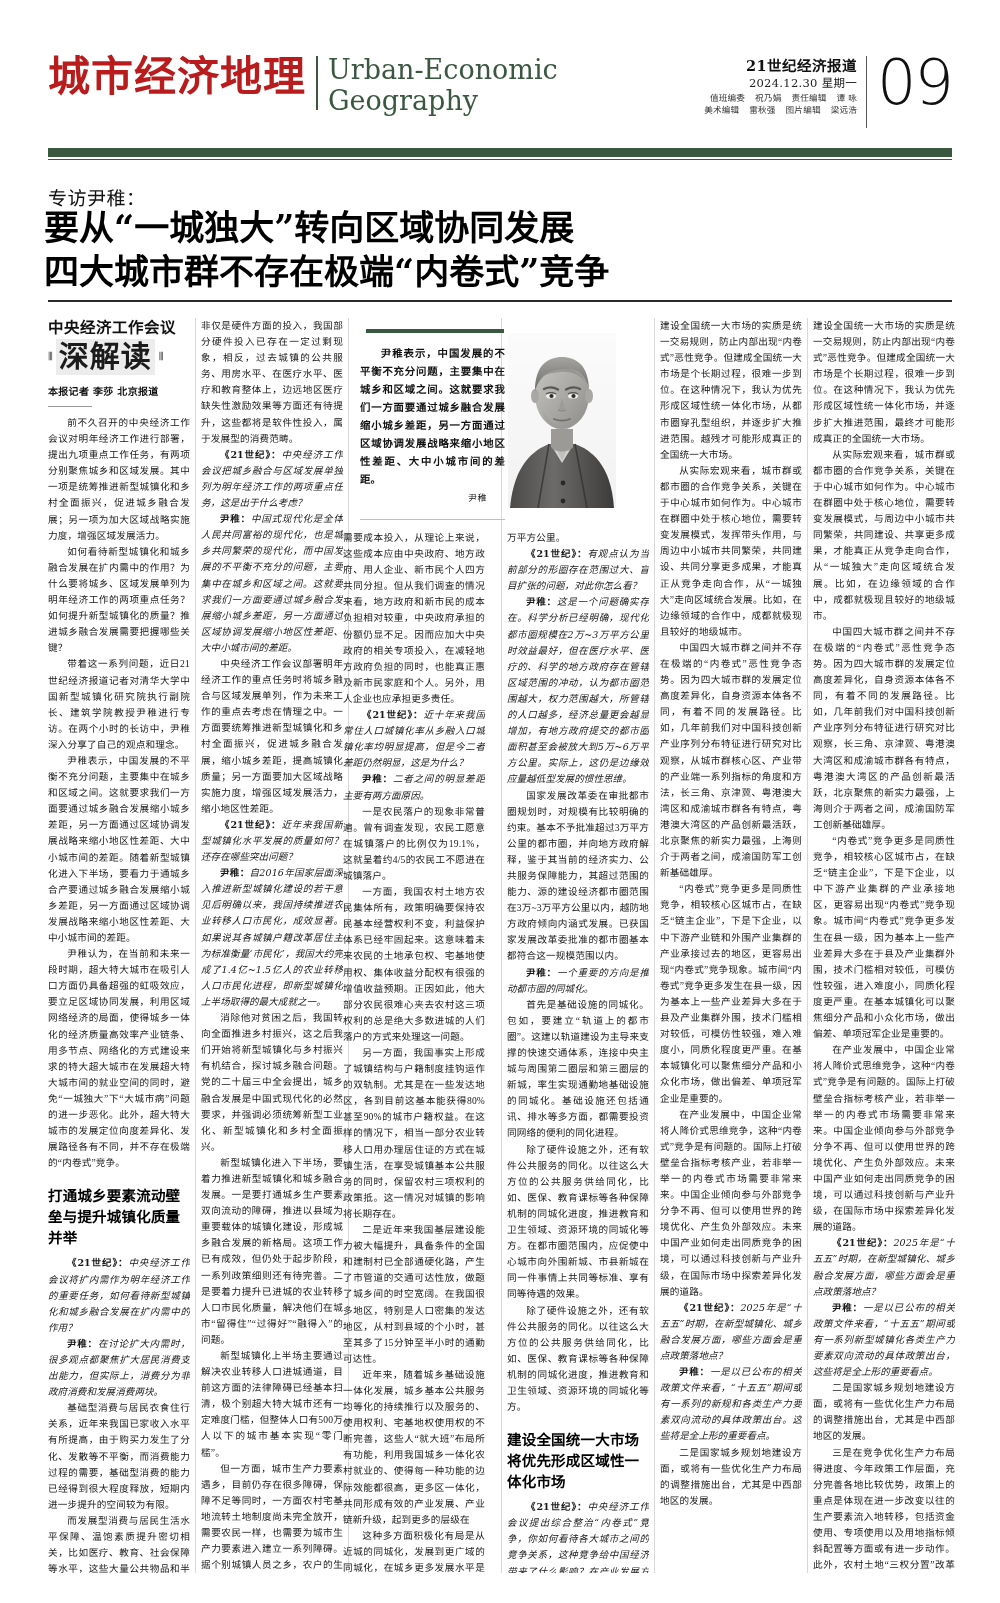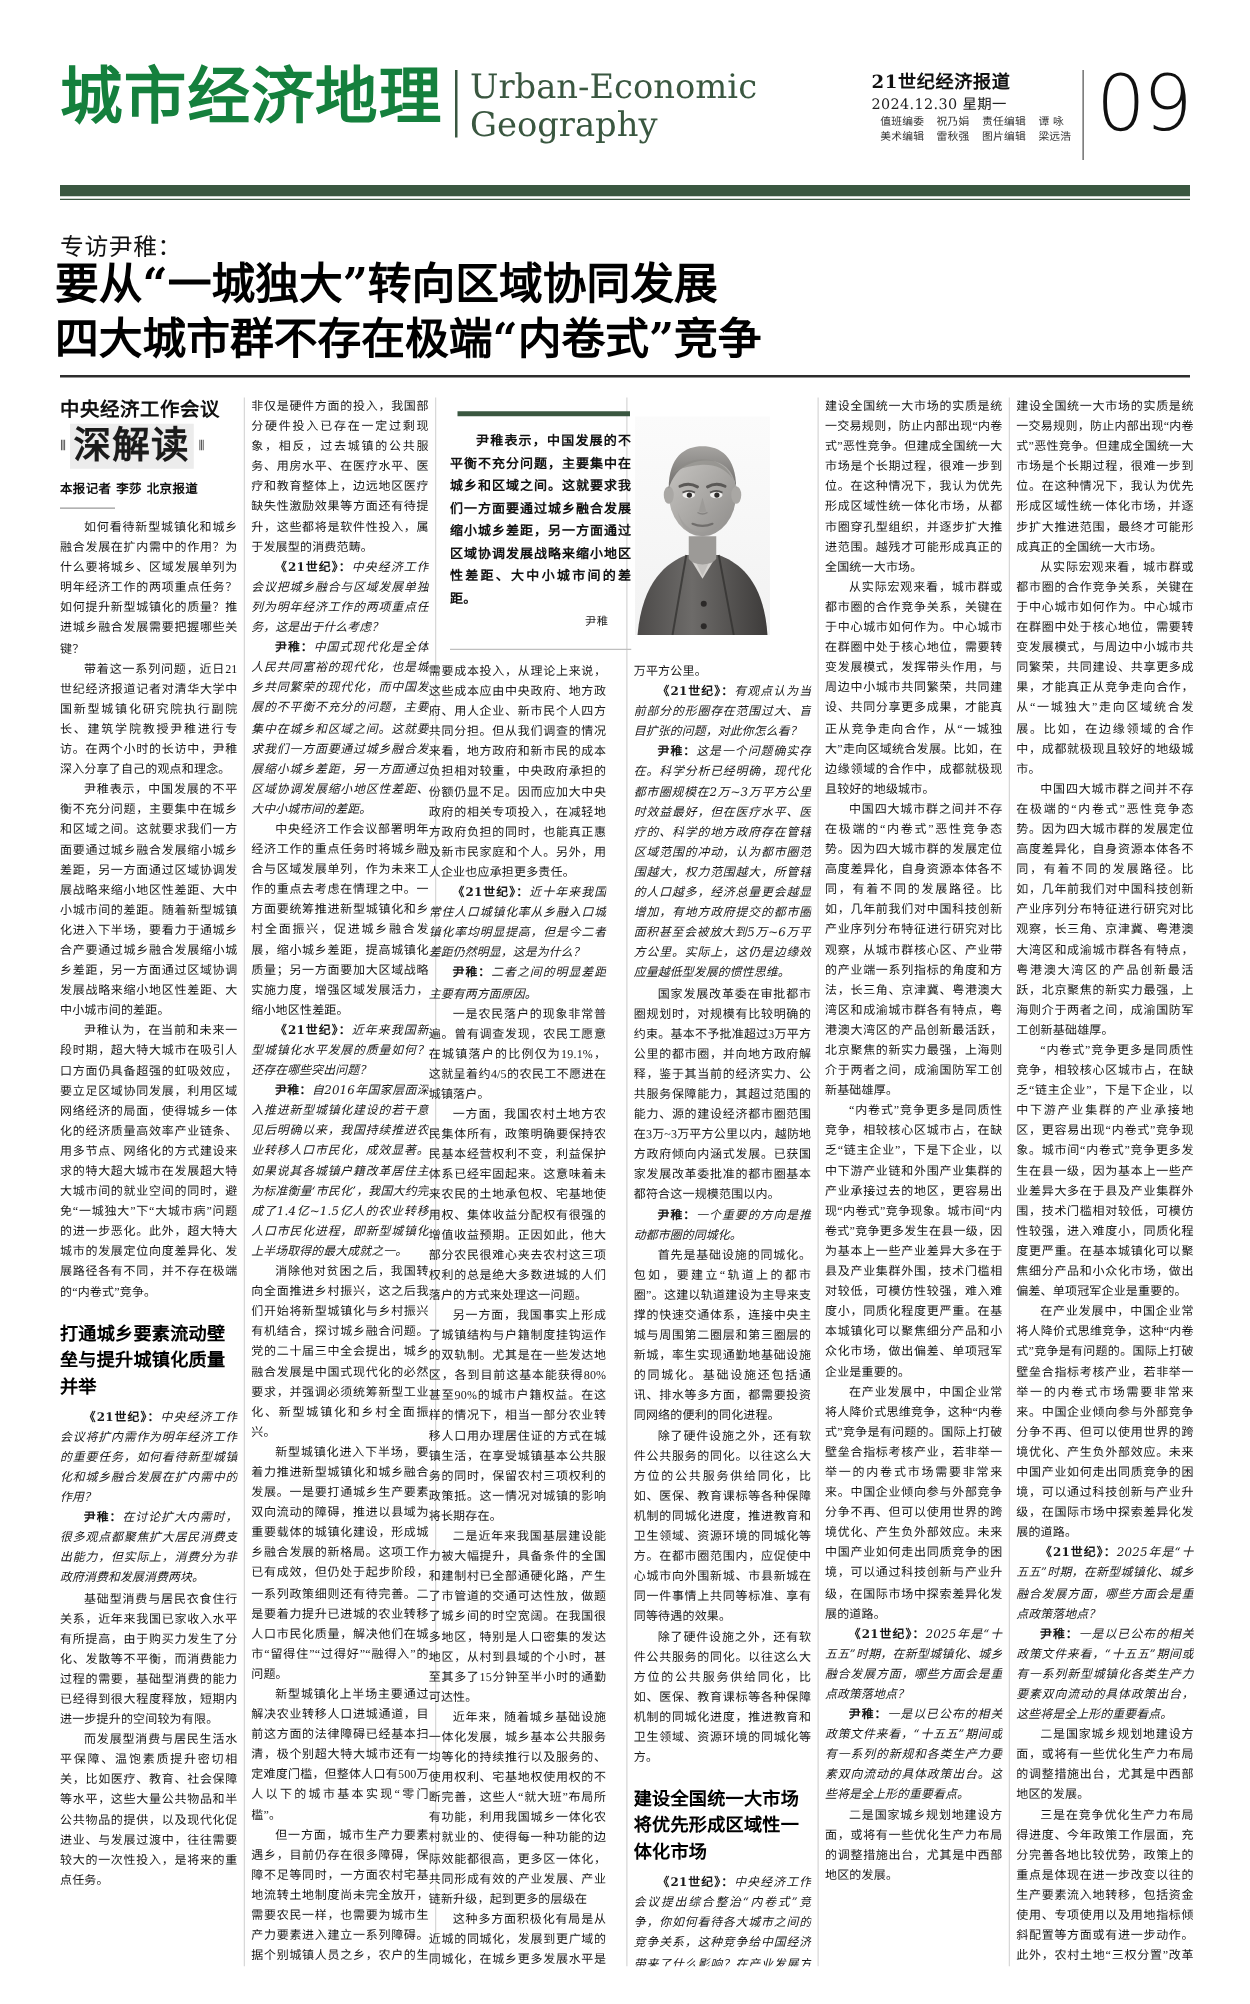--- a/index.html
+++ b/index.html
@@ -20,41 +20,41 @@
   
   .masthead{
     position:absolute;left:48px;top:52px;width:904px;height:96px;
   }
   .mast-left{
     position:absolute;left:0;top:0;display:flex;align-items:flex-start;
   }
   .mast-cn{
     font-family:"DejaVu Serif","Liberation Serif",serif;
     font-weight:bold;
-    font-size:50px;
+    font-size:42px;
     line-height:50px;
     letter-spacing:1px;
-    color:#15803d;
+    color:#b91c1c;
     white-space:nowrap;
   }
   .mast-div{
     width:2px;background:#3a5740;align-self:stretch;margin:4px 10px 6px 10px;
     height:54px;
   }
   .mast-en{
     font-family:"DejaVu Serif","Liberation Serif",serif;
     font-size:27px;line-height:31px;color:#3a5740;
     white-space:nowrap;padding-top:2px;
   }
 
   .mast-right{
     position:absolute;right:0;top:4px;display:flex;align-items:flex-start;
   }
   .mast-info{
-    text-align:left;padding-right:9px;border-right:1.5px solid #555;
+    text-align:right;padding-right:9px;border-right:1.5px solid #555;
     min-height:72px;
   }
   .mast-paper{
     font-weight:bold;font-size:14.5px;line-height:19px;color:#111;letter-spacing:.5px;
   }
   .mast-date{
     font-size:11.5px;line-height:17px;color:#222;letter-spacing:.3px;
   }
   .mast-credits{
     font-size:8.6px;line-height:12px;color:#333;letter-spacing:.2px;white-space:nowrap;
@@ -253,20 +253,21 @@
         <div class="seclogo-top">中央经济工作会议</div>
         <div class="seclogo-mid">
           <span class="seclogo-orn">⦀</span>
           <span class="seclogo-big">深解读</span>
           <span class="seclogo-orn">⦀</span>
         </div>
         <div class="byline">本报记者 李莎 北京报道</div>
         <div class="byline-rule"></div>
       </div>
       <div class="col-body">
+          <p class="body">前不久召开的中央经济工作会议对明年经济工作进行部署，提出九项重点工作任务，有两项分别聚焦城乡和区域发展。其中一项是统筹推进新型城镇化和乡村全面振兴，促进城乡融合发展；另一项为加大区域战略实施力度，增强区域发展活力。</p>
           <p class="body">如何看待新型城镇化和城乡融合发展在扩内需中的作用？为什么要将城乡、区域发展单列为明年经济工作的两项重点任务？如何提升新型城镇化的质量？推进城乡融合发展需要把握哪些关键？</p>
           <p class="body">带着这一系列问题，近日21世纪经济报道记者对清华大学中国新型城镇化研究院执行副院长、建筑学院教授尹稚进行专访。在两个小时的长访中，尹稚深入分享了自己的观点和理念。</p>
           <p class="body">尹稚表示，中国发展的不平衡不充分问题，主要集中在城乡和区域之间。这就要求我们一方面要通过城乡融合发展缩小城乡差距，另一方面通过区域协调发展战略来缩小地区性差距、大中小城市间的差距。随着新型城镇化进入下半场，要看力于通城乡合产要通过城乡融合发展缩小城乡差距，另一方面通过区域协调发展战略来缩小地区性差距、大中小城市间的差距。</p>
           <p class="body">尹稚认为，在当前和未来一段时期，超大特大城市在吸引人口方面仍具备超强的虹吸效应，要立足区域协同发展，利用区域网络经济的局面，使得城乡一体化的经济质量高效率产业链条、用多节点、网络化的方式建设来求的特大超大城市在发展超大特大城市间的就业空间的同时，避免“一城独大”下“大城市病”问题的进一步恶化。此外，超大特大城市的发展定位向度差异化、发展路径各有不同，并不存在极端的“内卷式”竞争。</p>
           <div class="subhead">打通城乡要素流动壁垒与提升城镇化质量并举</div>
           <p class="qa"><span class="q-mark">《21世纪》：</span>中央经济工作会议将扩内需作为明年经济工作的重要任务，如何看待新型城镇化和城乡融合发展在扩内需中的作用？</p>
           <p class="qa"><span class="q-mark">尹稚：</span>在讨论扩大内需时，很多观点都聚焦扩大居民消费支出能力，但实际上，消费分为非政府消费和发展消费两块。</p>
           <p class="body">基础型消费与居民衣食住行关系，近年来我国已家收入水平有所提高，由于购买力发生了分化、发散等不平衡，而消费能力过程的需要，基础型消费的能力已经得到很大程度释放，短期内进一步提升的空间较为有限。</p>
           <p class="body">而发展型消费与居民生活水平保障、温饱素质提升密切相关，比如医疗、教育、社会保障等水平，这些大量公共物品和半公共物品的提供，以及现代化促进业、与发展过渡中，往往需要较大的一次性投入，是将来的重点任务。</p>
         </div>

